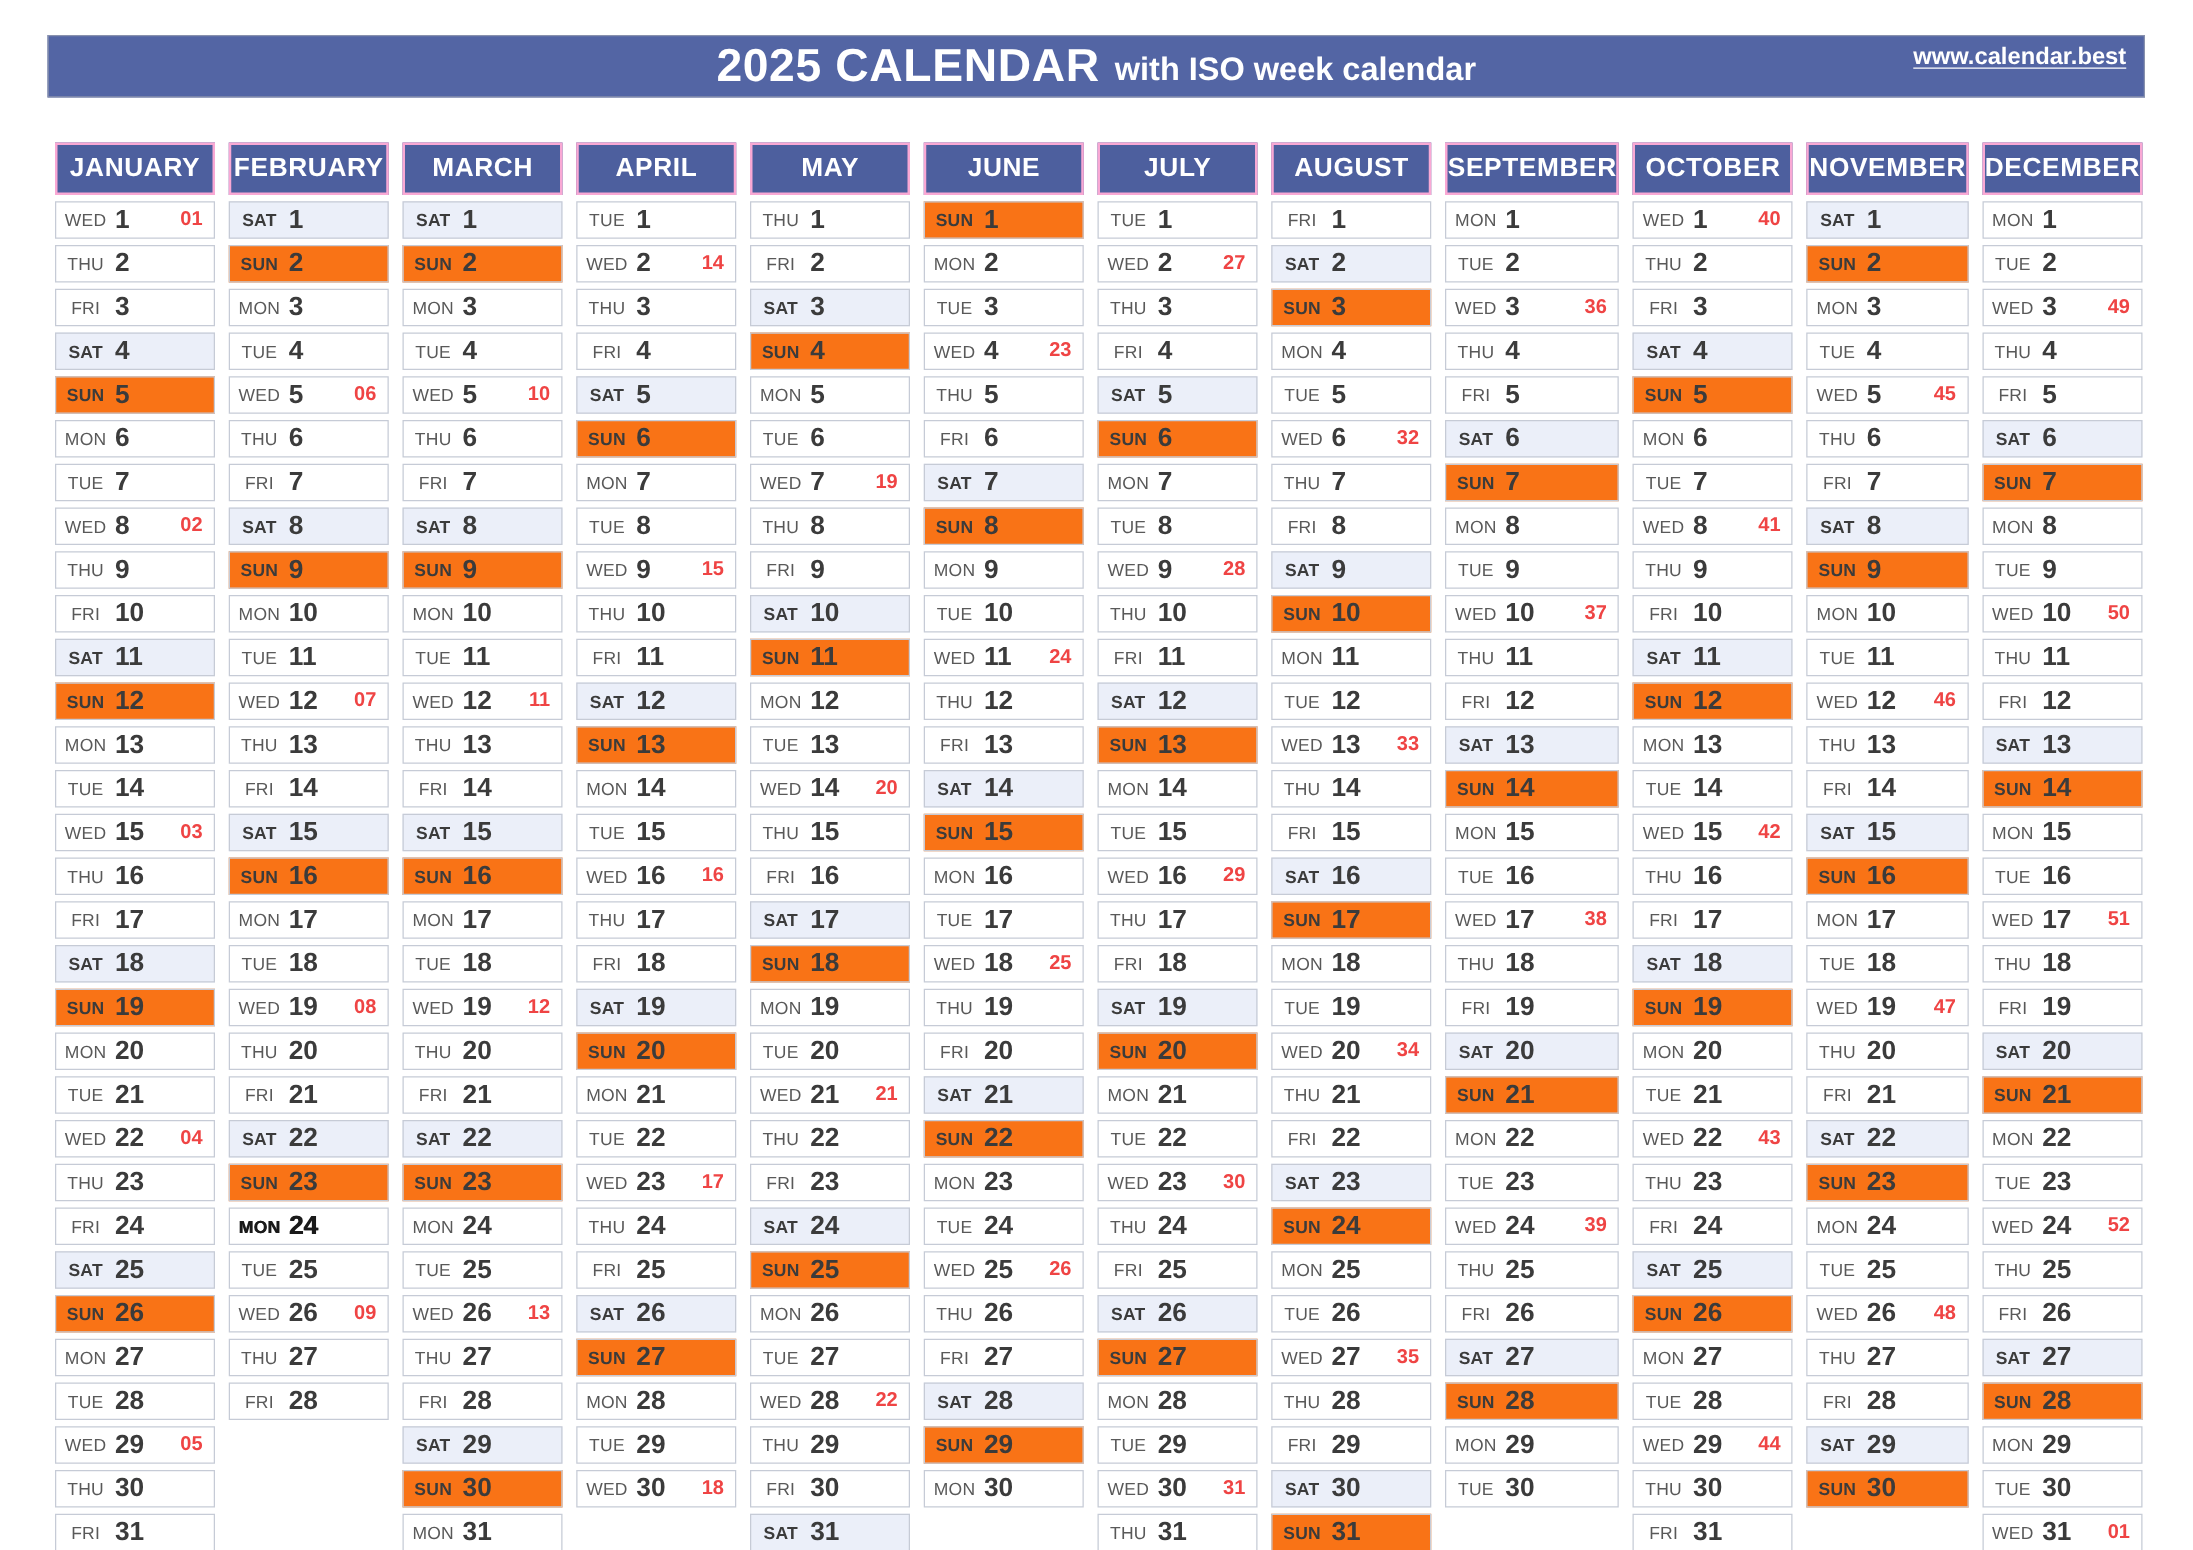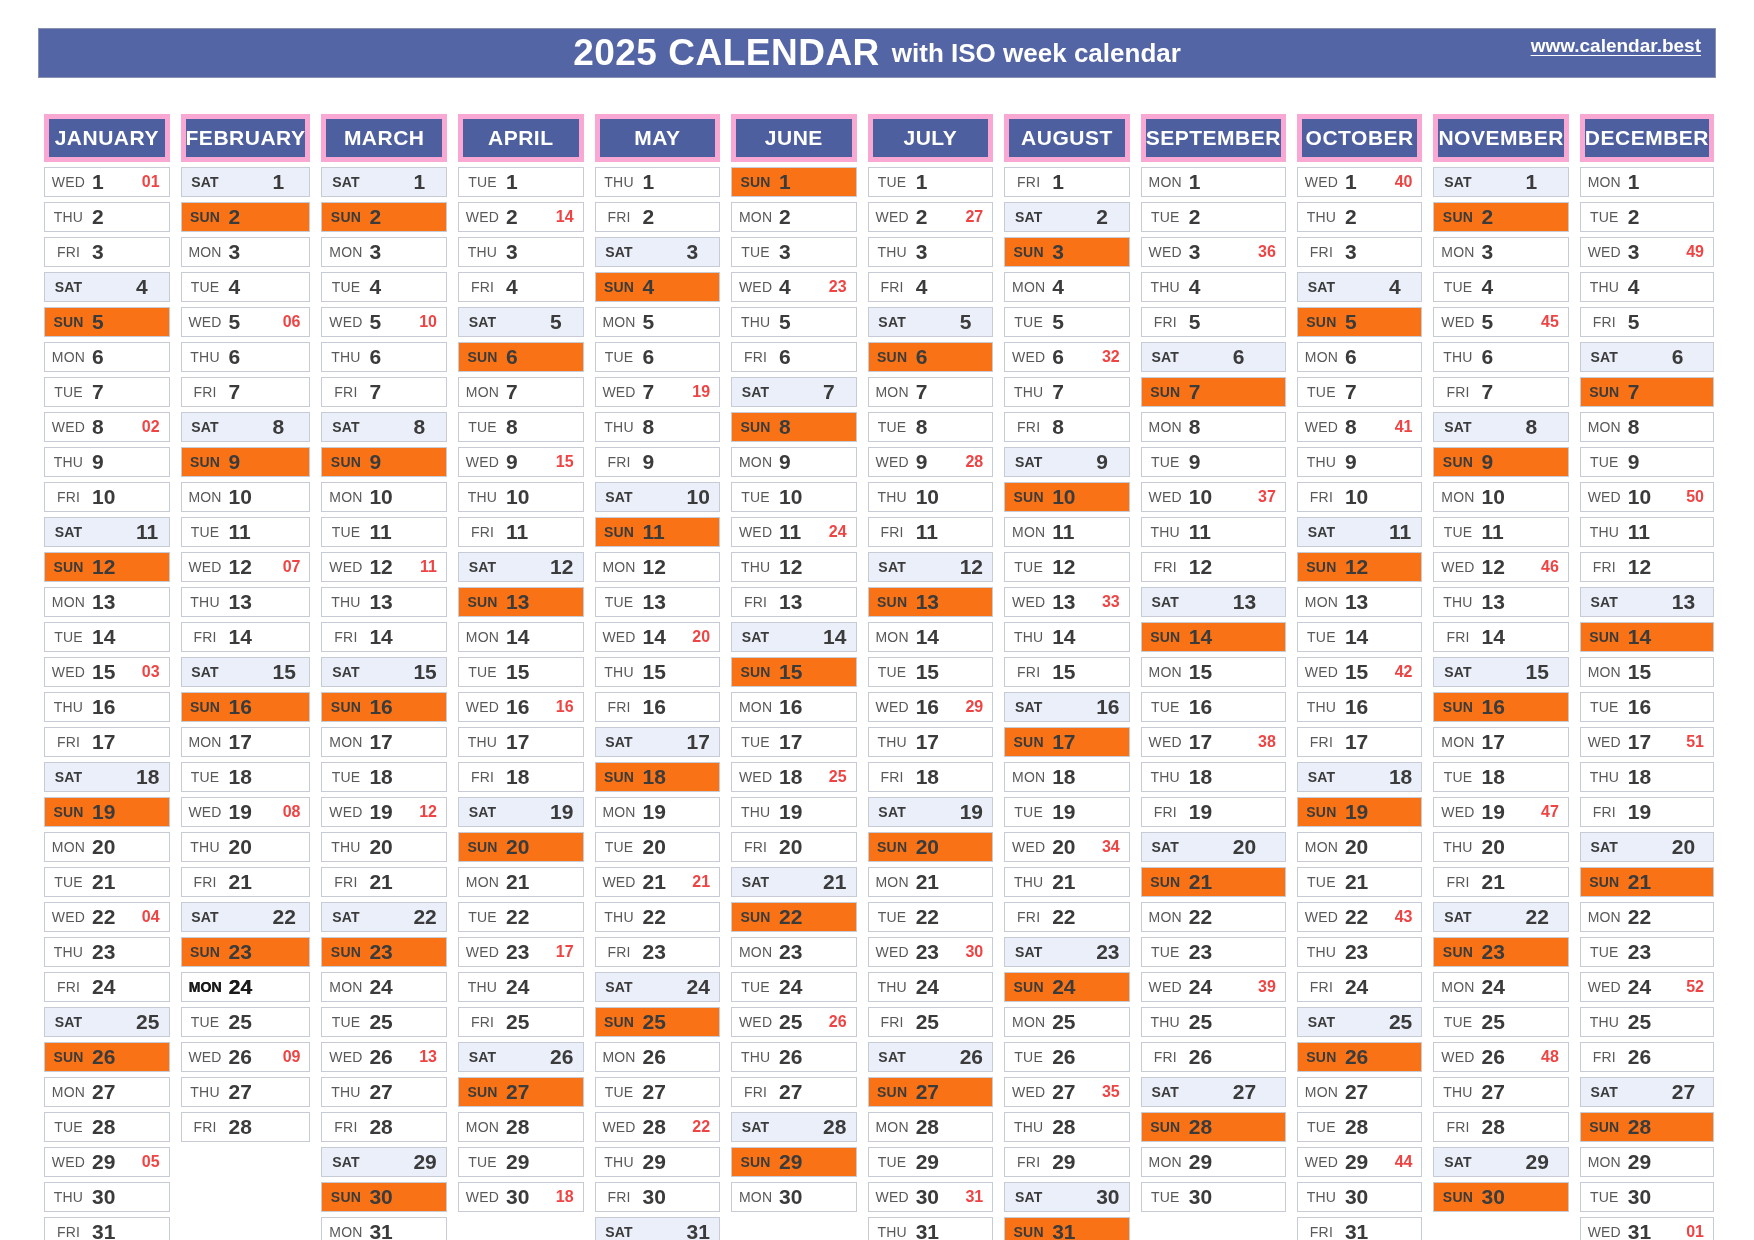--- a/index.html
+++ b/index.html
@@ -13,21 +13,21 @@
   }
   
   .banner {
     position: relative;
     margin: 28px 38px 0 38px;
     height: 48px;
     background: #5365a4;
     border: 1px solid #87138f00; 
     border: 1px solid #8891ad;
     display: flex;
-    align-items: flex-end;
+    align-items: center;
     justify-content: center;
     gap: 12px;
   }
   .banner .title {
     color: #ffffff;
     font-size: 37px;
     font-weight: bold;
     letter-spacing: 0.5px;
     line-height: 48px;
   }
@@ -53,21 +53,21 @@
   .months {
     margin: 36px 40px 0 44px;
     display: grid;
     grid-template-columns: repeat(12, 1fr);
     column-gap: 11px;
   }
   .month-header {
     height: 38px;
     line-height: 38px;
     background: #4d5f9e;
-    border: 5px solid #f9a8d4;
+    border: 2px solid #f9a8d4;
     color: #ffffff;
     font-size: 21px;
     font-weight: bold;
     text-align: center;
     letter-spacing: 0.5px;
     margin-bottom: 5px;
     white-space: nowrap;
     overflow: hidden;
   }
   .day-row {
@@ -91,21 +91,21 @@
     font-weight: bold;
     color: #3b3b3b;
   }
   .day-row .week {
     margin-left: auto;
     padding-right: 9px;
     font-size: 16px;
     font-weight: bold;
     color: #ef4444;
   }
-  .day-row.sat { background: #ebeff9; gap: 44px; }
+  .day-row.sat { background: #ebeff9; }
   .day-row.sun { background: #f97316; }
   .day-row.sat .dow, .day-row.sun .dow {
     font-weight: bold;
     color: #3b3b3b;
   }
   .day-row.emphasized .dow,
   .day-row.emphasized .num {
     color: #1a1a1a;
     font-weight: bold;
     text-shadow: 0.5px 0 0 #1a1a1a;

